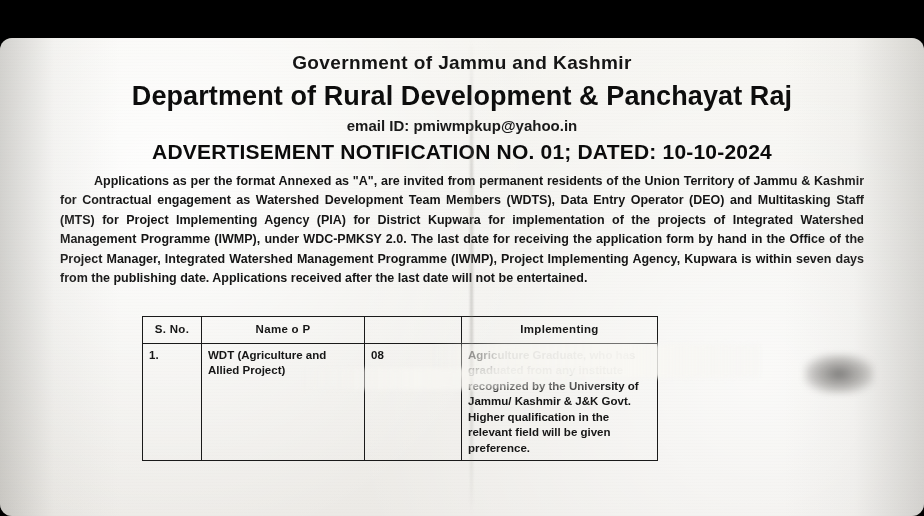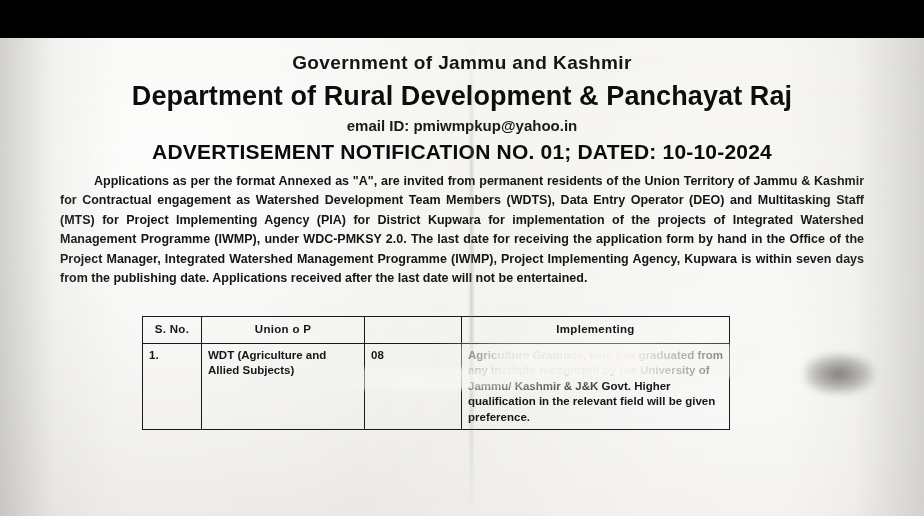--- a/index.html
+++ b/index.html
@@ -33,20 +33,21 @@
     left: 0;
     top: 38px;
     width: 924px;
     height: 478px;
     background: #f4f3ef;
     background-image:
       radial-gradient(circle at 18% 30%, rgba(255,255,255,0.9) 0%, rgba(244,243,239,0) 45%),
       radial-gradient(circle at 82% 70%, rgba(255,255,255,0.7) 0%, rgba(240,239,235,0) 50%),
       linear-gradient(180deg, #f6f5f1 0%, #f1f0ec 55%, #eceae6 100%);
     overflow: hidden;
+    border-radius: 12px;
   }
   
   .grain {
     position: absolute;
     inset: 0;
     pointer-events: none;
     background-image:
       repeating-linear-gradient(0deg, rgba(0,0,0,0.012) 0px, rgba(0,0,0,0.012) 1px, rgba(0,0,0,0) 1px, rgba(0,0,0,0) 3px);
     opacity: 0.6;
   }
@@ -168,21 +169,21 @@
     pointer-events: none;
     z-index: 2;
   }
   
   .tbl-wrap {
     margin: 10px auto 0 auto;
     width: 640px;
   }
   table.jobs {
     border-collapse: collapse;
-    width: 588px;
+    width: 516px;
     font-size: 11.5px;
     font-weight: bold;
     color: #161616;
     margin-top: 28px;
   }
   table.jobs th, table.jobs td {
     border: 1.4px solid #1a1a1a;
     padding: 4px 6px;
     vertical-align: top;
     text-align: left;
@@ -232,29 +233,29 @@
       <div class="hdr-email">email ID: pmiwmpkup@yahoo.in</div>
       <div class="hdr-notif">ADVERTISEMENT NOTIFICATION NO. 01; DATED: 10-10-2024</div>
 
       <div class="body-text"><span class="indent"></span><span>Applications as per the format Annexed as "A", are invited from permanent residents of the Union Territory of Jammu &amp; Kashmir for Contractual engagement as Watershed Development Team Members (WDTS), Data Entry Operator (DEO) and Multitasking Staff (MTS) for Project Implementing Agency (PIA) for District Kupwara for implementation of the projects of Integrated Watershed Management Programme (IWMP), under WDC-PMKSY 2.0. The last date for receiving the application form by hand in the Office of the Project Manager, Integrated Watershed Management Programme (IWMP), Project Implementing Agency, Kupwara is within seven days from the publishing date. Applications received after the last date will not be entertained.</span></div>
 
       <div class="tbl-wrap">
         <table class="jobs">
           <thead>
             <tr>
               <th class="col-sno">S. No.</th>
-              <th class="col-post">Union o P</th>
+              <th class="col-post">Name o P</th>
               <th class="col-no"></th>
               <th class="col-qual">Implementing</th>
             </tr>
           </thead>
           <tbody>
             <tr>
               <td class="col-sno c">1.</td>
-              <td class="col-post">WDT (Agriculture and Allied Subjects)</td>
+              <td class="col-post">WDT (Agriculture and Allied Project)</td>
               <td class="col-no c">08</td>
               <td class="col-qual">Agriculture Graduate, who has graduated from any institute recognized by the University of Jammu/ Kashmir &amp; J&amp;K Govt. Higher qualification in the relevant field will be given preference.</td>
             </tr>
           </tbody>
         </table>
       </div>
 
     </div>
 
     <div class="fade-streak"></div>

